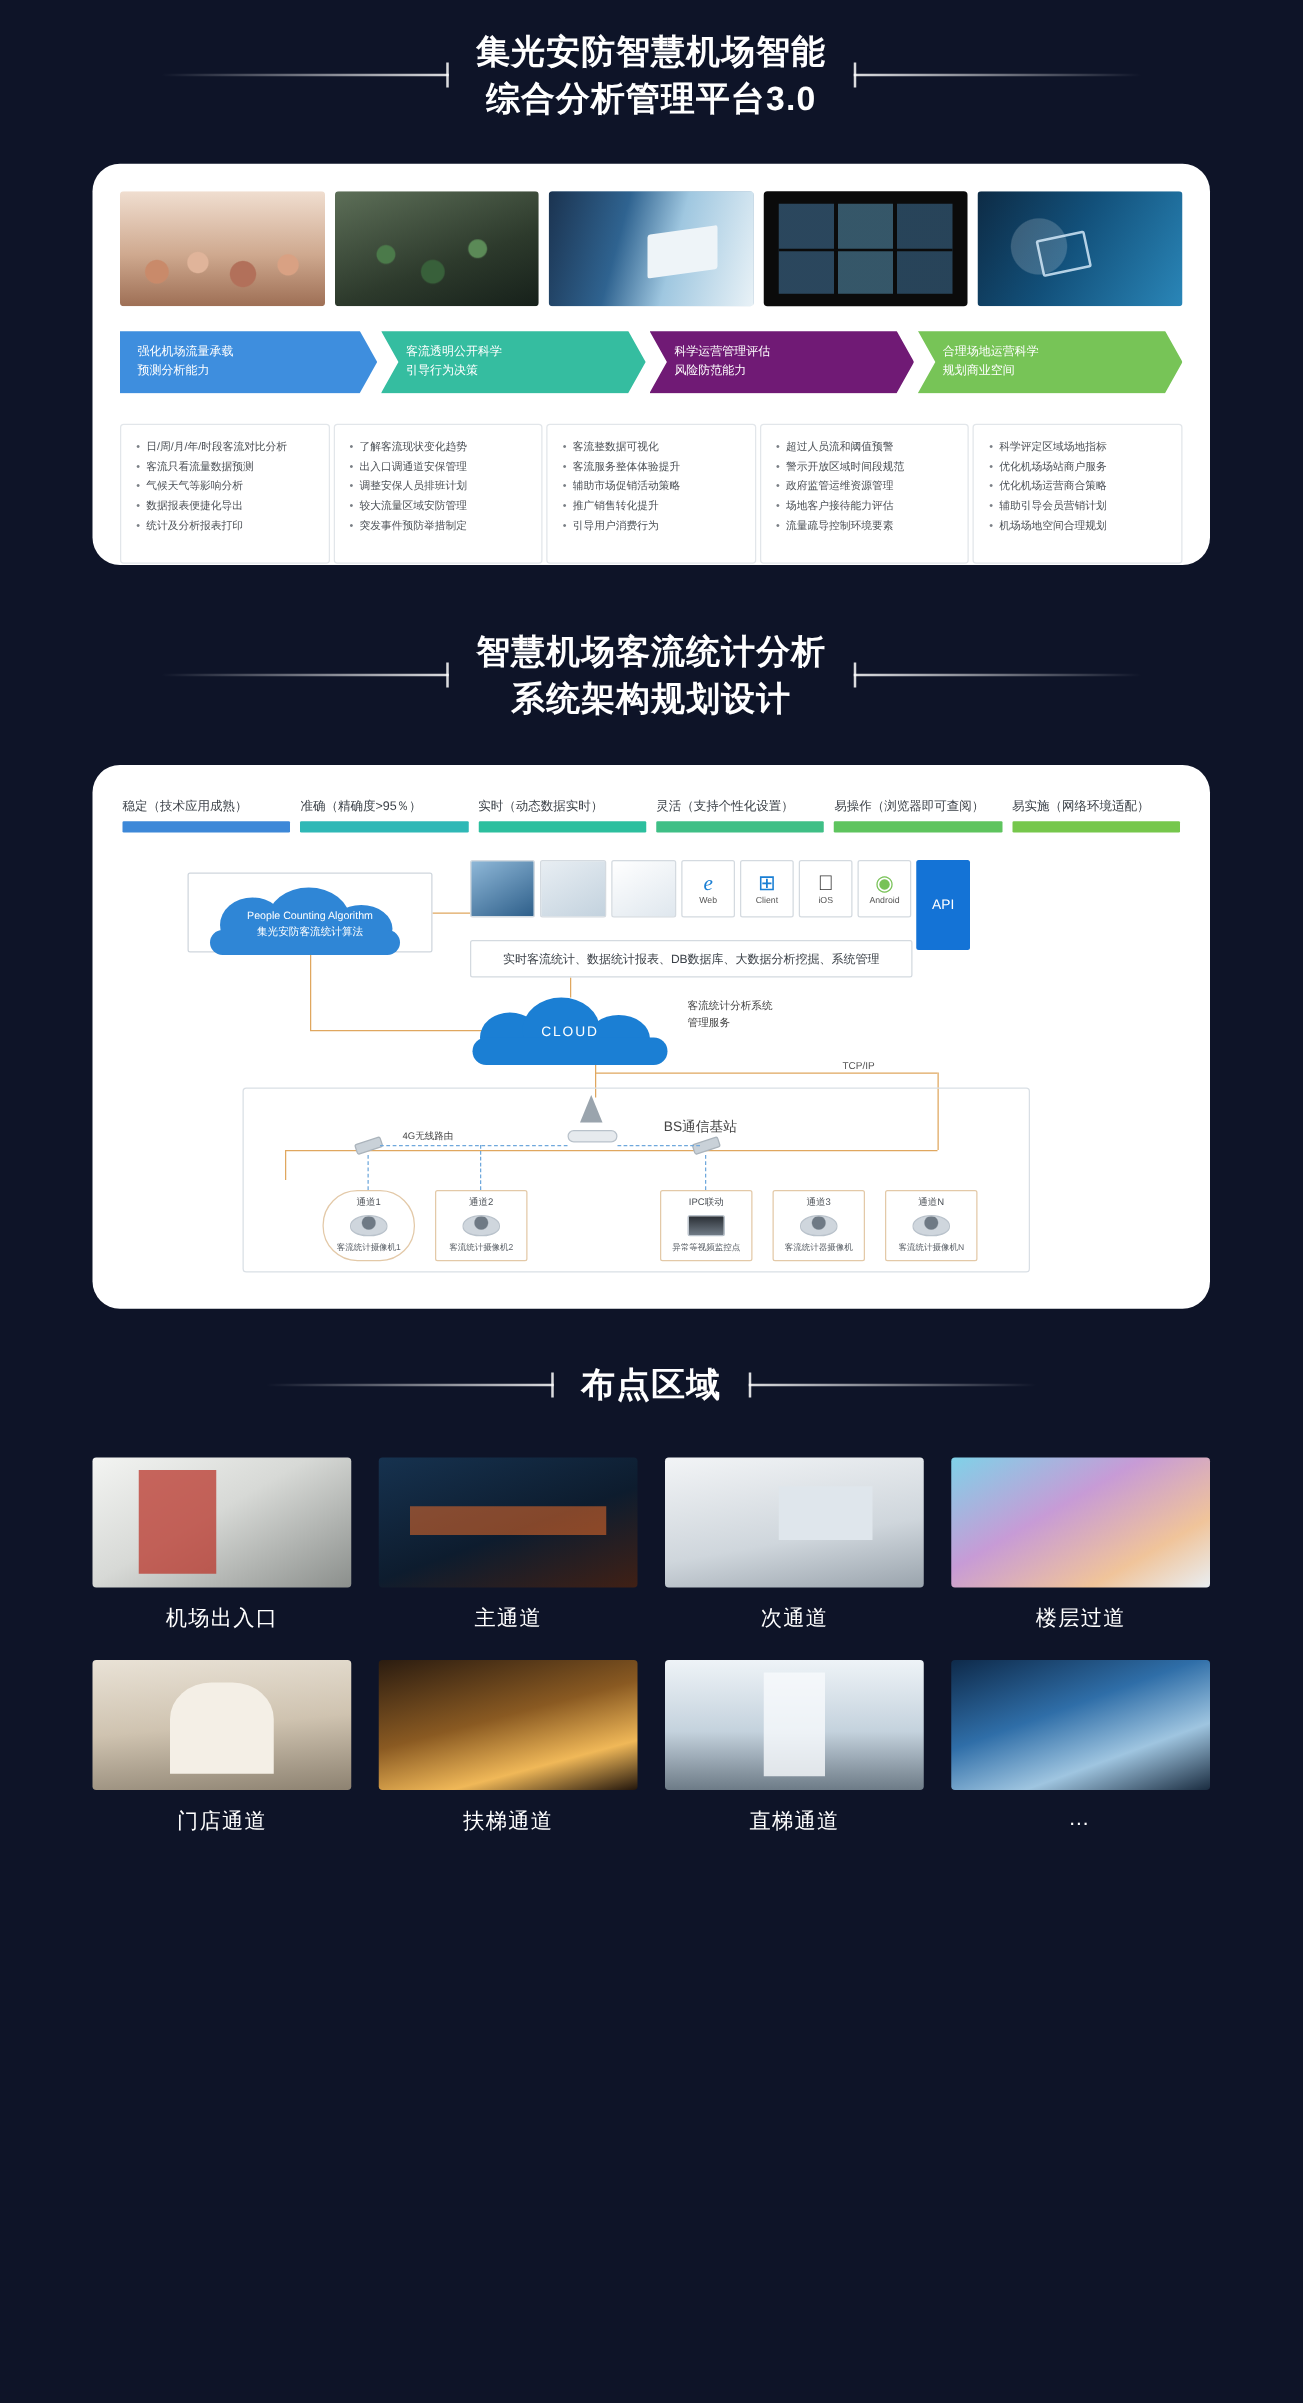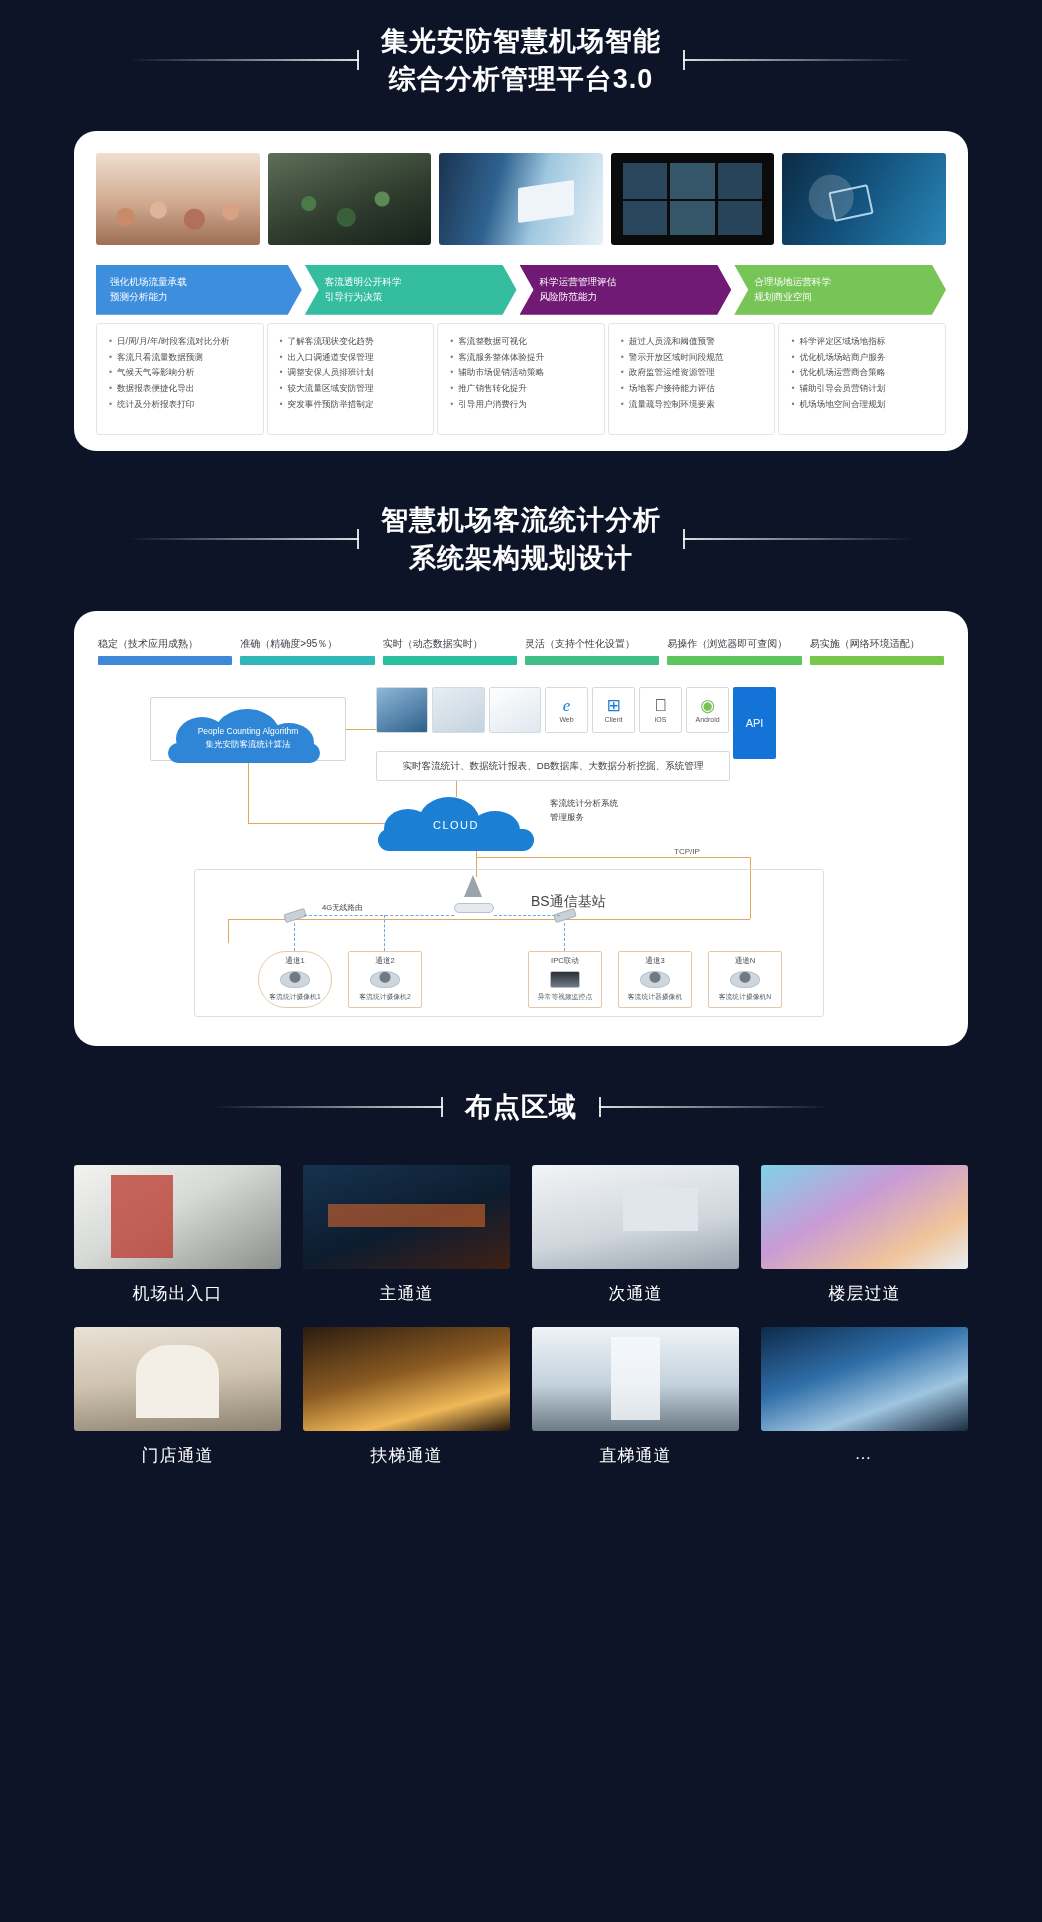--- a/index.html
+++ b/index.html
@@ -48,21 +48,21 @@
     letter-spacing: 1px;
     white-space: pre-line;
   }
   .sec-title.one-line { font-size: 27px; }
 
   
   .card {
     background: #ffffff;
     border-radius: 22px;
     margin: 0 74px;
-    padding: 22px 22px 16px 22px;
+    padding: 22px 22px 1px 22px;
     color: #333;
   }
 
   
   .photo-strip {
     display: flex;
     gap: 8px;
   }
   .photo {
     flex: 1;
@@ -152,21 +152,21 @@
     padding-left: 20px;
     padding-right: 8px;
     clip-path: polygon(0 0, calc(100% - 14px) 0, 100% 50%, calc(100% - 14px) 100%, 0 100%, 14px 50%);
   }
   .arrow:first-child { clip-path: polygon(0 0, calc(100% - 14px) 0, 100% 50%, calc(100% - 14px) 100%, 0 100%); padding-left: 14px; }
 
   
   .bullet-row {
     display: flex;
     gap: 3px;
-    margin-top: 8px;
+    margin-top: 24px;
   }
   .bullet-col {
     flex: 1;
     border: 1px solid #e2e6ea;
     border-radius: 3px;
     min-height: 112px;
     padding: 10px 6px 10px 12px;
   }
   .bullet-col li {
     list-style: none;
@@ -333,21 +333,21 @@
     border-radius: 50% 50% 45% 45%;
     border: 1px solid #b9c2cb;
   }
   .node .cap { font-size: 6.8px; color: #5a6067; white-space: nowrap; }
 
   .tcpip {
     position: absolute;
     left: 576px; top: 168px;
     font-size: 8px; color: #555;
   }
-  .bs-label { position: absolute; left: 402px; top: 214px; font-size: 14px; color: #444; padding-left: 31px; }
+  .bs-label { position: absolute; left: 402px; top: 214px; font-size: 11px; color: #444; padding-left: 31px; }
   .g4-label { position: absolute; left: 224px; top: 224px; font-size: 7.6px; color: #444; }
   .tower {
     position: absolute; left: 366px; top: 196px;
     width: 0; height: 0;
     border-left: 9px solid transparent;
     border-right: 9px solid transparent;
     border-bottom: 22px solid #9aa4ad;
   }
   .router {
     position: absolute; left: 356px; top: 224px;

